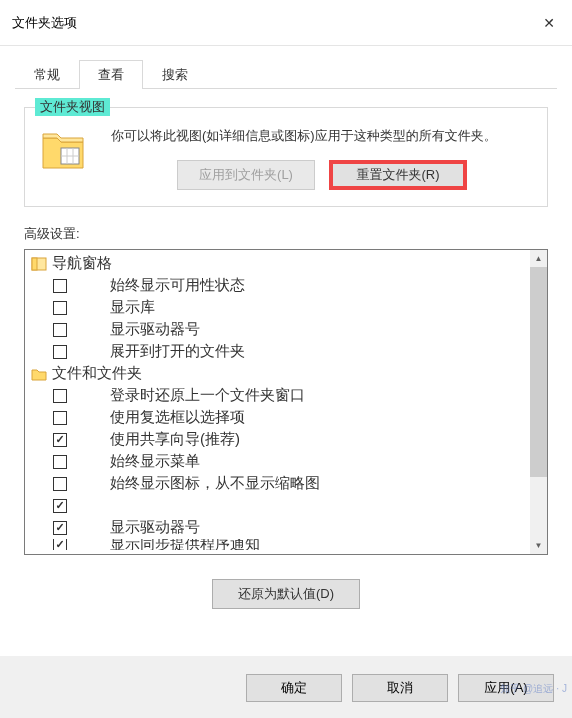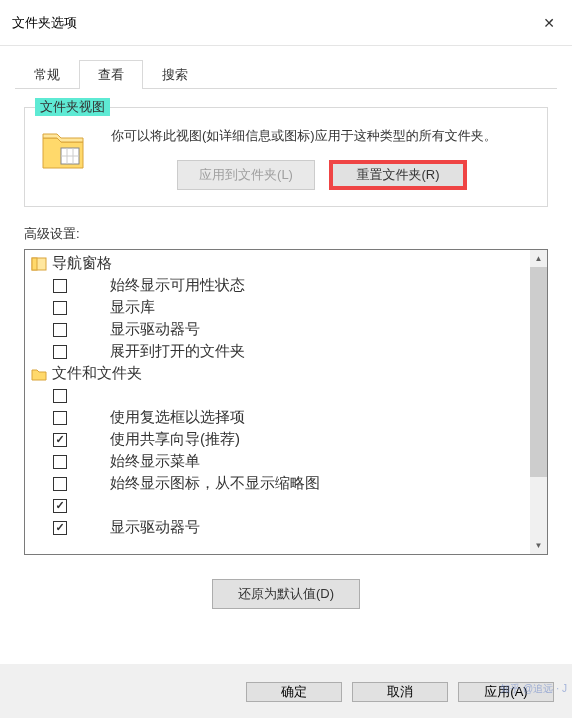--- a/index.html
+++ b/index.html
@@ -232,21 +232,21 @@
       gap: 10px;
       padding: 18px 18px 16px 18px;
       background: #f0f0f0;
       position: absolute;
       left: 0;
       right: 0;
       bottom: 0;
     }
     .dialog-btn {
       width: 96px;
-      height: 20px;
+      height: 28px;
       border: 1px solid #adadad;
       background: #e1e1e1;
       font-size: 13px;
       display: flex;
       align-items: center;
       justify-content: center;
     }
     .watermark {
       position: absolute;
       right: 5px;
@@ -340,20 +340,21 @@
         <span class="tree-icon">
           <svg viewBox="0 0 16 16">
               <path d="M1 4 L1 14 L15 14 L15 6 L8 6 L6 4 Z" fill="#FFD96B" stroke="#D9A43B"></path>
             </svg>
         </span>
         <span>文件和文件夹</span>
       </div>
 
       <div class="tree-item child">
         <span class="checkbox"></span>
+        <span>登录时还原上一个文件夹窗口</span>
       </div>
       <div class="tree-item child">
         <span class="checkbox"></span>
         <span>使用复选框以选择项</span>
       </div>
       <div class="tree-item child">
         <span class="checkbox checked"></span>
         <span>使用共享向导(推荐)</span>
       </div>
       <div class="tree-item child">
@@ -363,20 +364,24 @@
       <div class="tree-item child">
         <span class="checkbox"></span>
         <span>始终显示图标，从不显示缩略图</span>
       </div>
       <div class="tree-item child">
         <span class="checkbox checked"></span>
       </div>
       <div class="tree-item child">
         <span class="checkbox checked"></span>
         <span>显示驱动器号</span>
+      </div>
+      <div class="tree-item child partial-item">
+        <span class="checkbox checked"></span>
+        <span>显示同步提供程序通知</span>
       </div>
 
     </div>
     <div class="scrollbar">
       <div class="scroll-btn">▲</div>
       <div class="scroll-track">
         <div class="scroll-thumb"></div>
       </div>
       <div class="scroll-btn">▼</div>
     </div>

